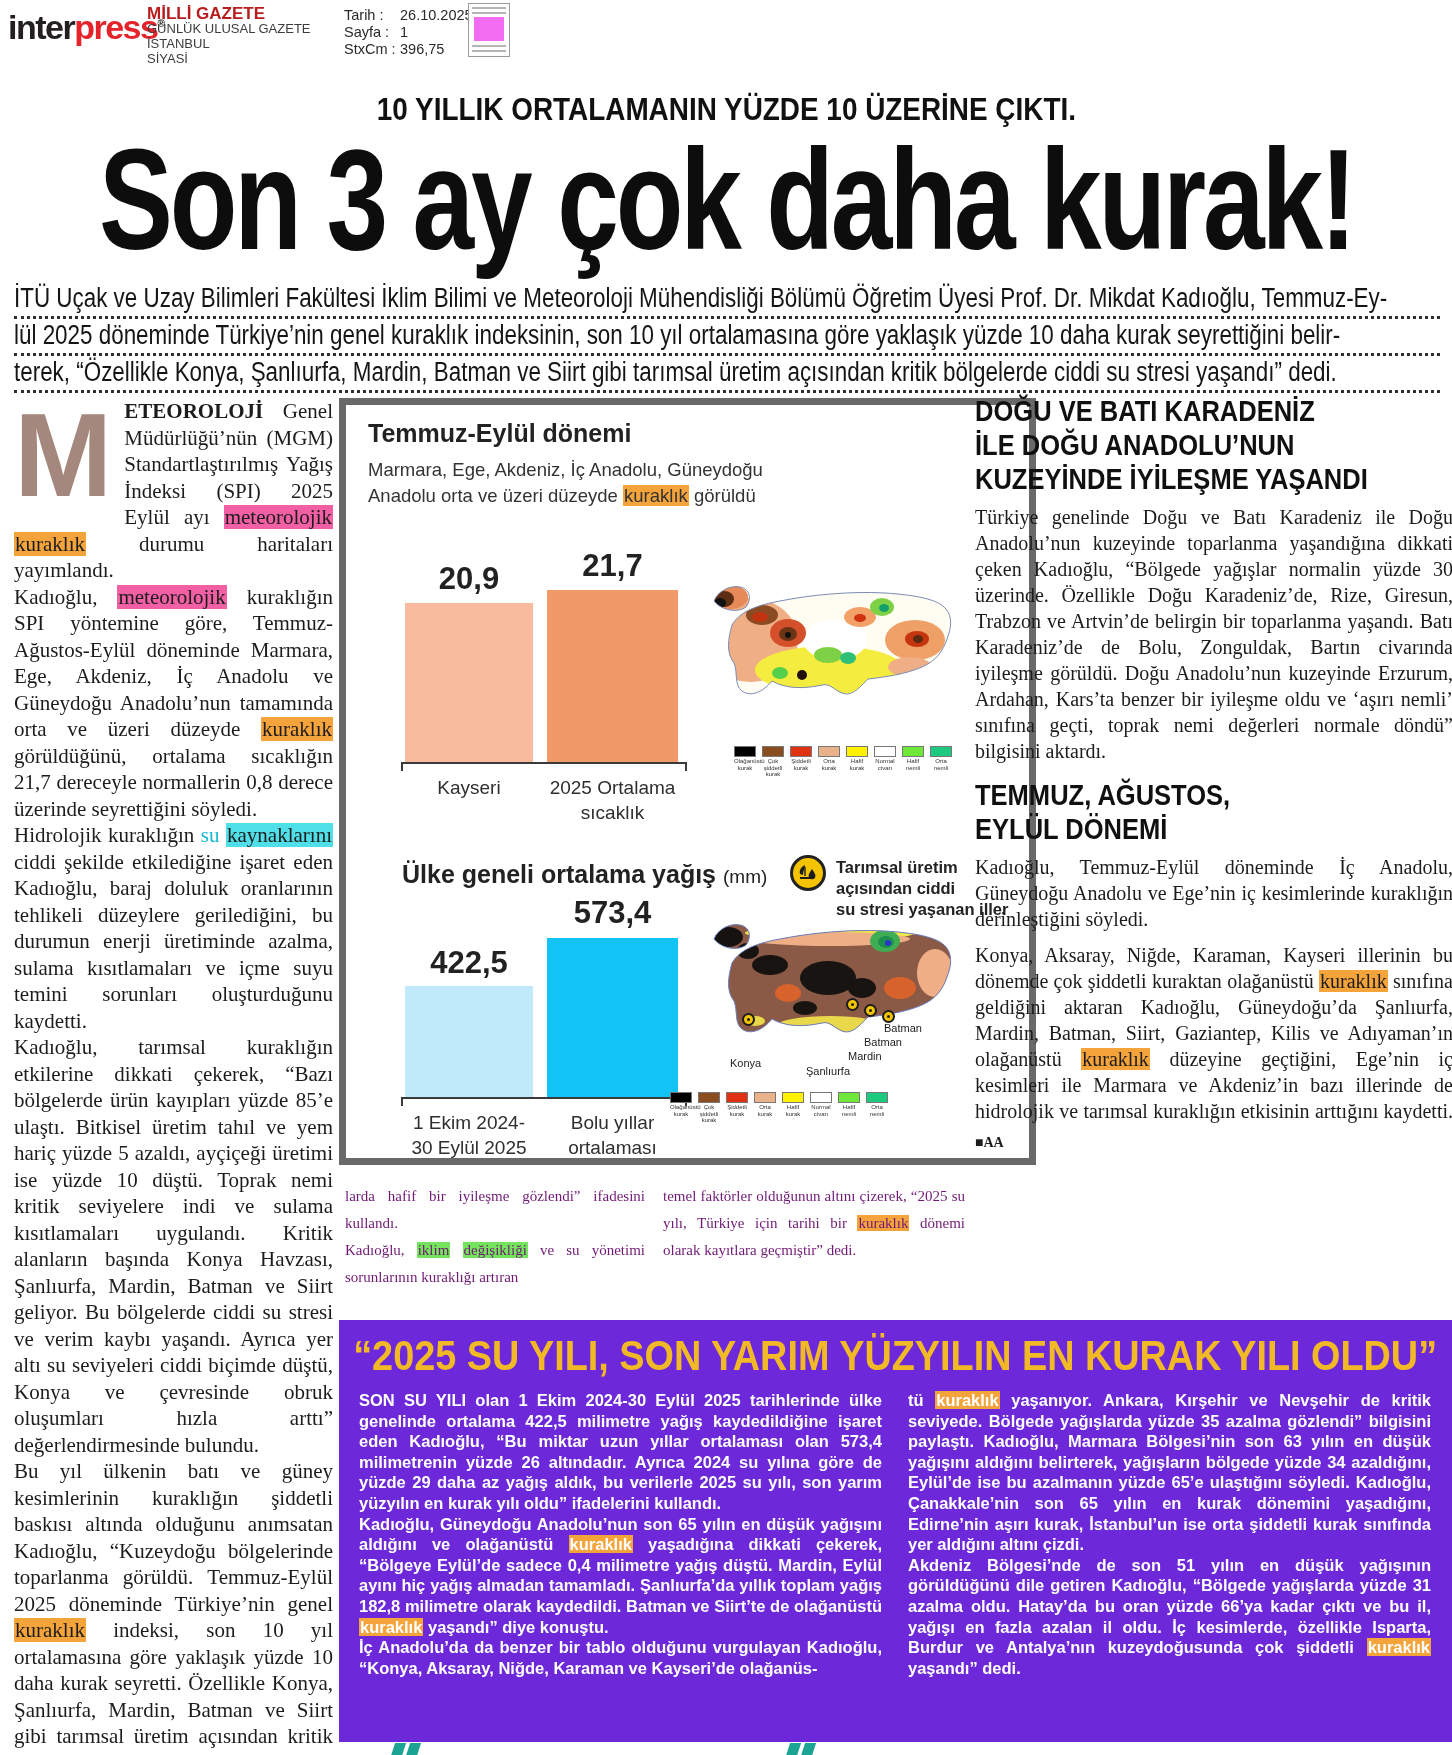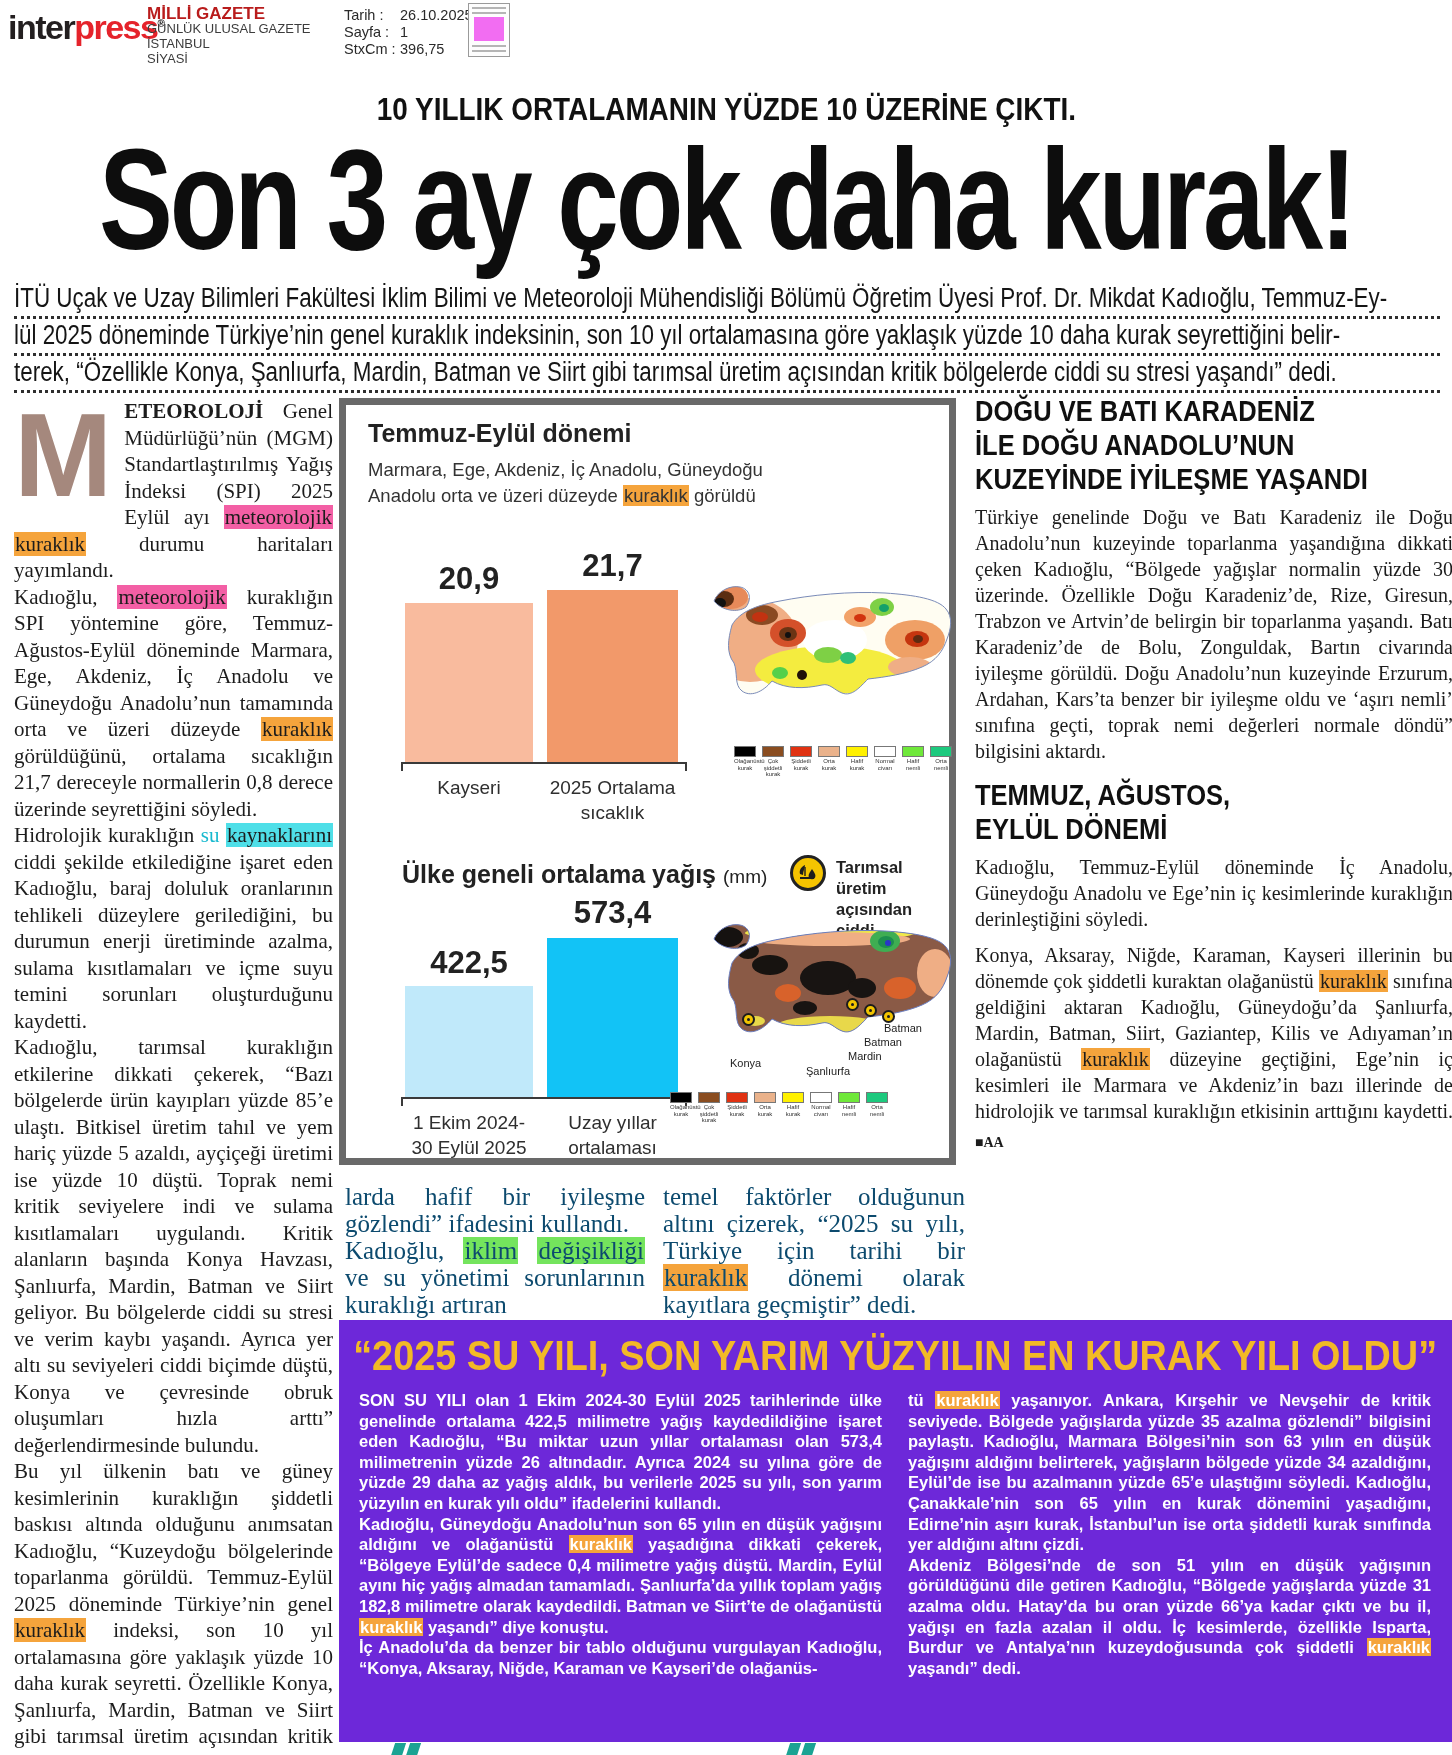--- a/index.html
+++ b/index.html
@@ -36,21 +36,21 @@
   .dropcap{float:left;font-family:"Liberation Sans",sans-serif;font-weight:bold;font-size:118px;
            line-height:.8;color:#a5887d;padding:10px 12px 2px 0;}
   .hl-orange{background:#f5a43c;padding:0 1px;}
   .hl-pink{background:#f35fa5;padding:0 1px;}
   .hl-cyan{background:#4fdfe8;padding:0 1px;}
   .hl-green{background:#74e45d;padding:0 1px;}
   .hl-cyantext{color:#18b9cf;}
   .hl-bold{font-weight:bold;}
   .hl-mark{font-weight:bold;font-size:14px;}
   
-  .infobox{position:absolute;left:339px;top:398px;width:617px;height:767px;border:7px solid #696969;
+  .infobox{position:absolute;left:339px;top:398px;width:697px;height:767px;border:7px solid #696969;
            background:#fff;box-sizing:border-box;}
   .ib{position:absolute;}
   .ib-title{left:22px;top:14px;font-size:25px;font-weight:bold;color:#222;}
   .ib-sub{left:22px;top:52px;width:400px;font-size:18.5px;line-height:26px;color:#333;}
   .bar{position:absolute;}
   .vlab{position:absolute;font-size:31px;font-weight:bold;color:#222;text-align:center;}
   .axis{position:absolute;border-top:2px solid #3a3a3a;border-left:2px solid #3a3a3a;
         border-right:2px solid #3a3a3a;height:7px;}
   .clab{position:absolute;font-size:19px;line-height:25px;color:#2f2f2f;text-align:center;}
   .ib-title2{left:56px;top:455px;font-size:25px;font-weight:bold;color:#222;}
@@ -71,22 +71,22 @@
   
   .col-right{position:absolute;left:975px;top:394px;width:478px;}
   .rh div{font-size:29px;line-height:34px;font-weight:bold;white-space:nowrap;
           transform:scaleX(.88);transform-origin:0 50%;color:#101010;}
   .col-right .rp{font-family:"Liberation Serif",serif;font-size:20px;line-height:26px;
                  text-align:justify;color:#1c1c1c;margin:8px 0 10px;}
   .sec2{margin-top:14px;}
   
   .mid1{position:absolute;left:345px;top:1183px;width:300px;}
   .mid2{position:absolute;left:663px;top:1183px;width:302px;}
-  .mid1 .rp,.mid2 .rp{font-family:"Liberation Serif",serif;font-size:25px;line-height:27px;
-                      text-align:justify;color:#0c4a6e;margin:0;}
+  .mid1 .rp,.mid2 .rp{font-family:"Liberation Serif",serif;font-size:15px;line-height:27px;
+                      text-align:justify;color:#701a75;margin:0;}
   
   .bluebox{position:absolute;left:339px;top:1320px;width:1113px;height:422px;background:#6d28d9;}
   .bb-title{position:absolute;left:0;top:12px;width:1113px;display:flex;justify-content:center;}
   .bb-title span{font-size:42px;font-weight:bold;white-space:nowrap;transform:scaleX(.9);color:#f2b927;}
   .bb-cols{position:absolute;left:20px;top:70px;width:1073px;display:flex;gap:26px;}
   .bb-col{width:523px;}
   .bb-col .rp{font-size:16.5px;line-height:20.6px;font-weight:bold;color:#ffffff;
               text-align:justify;margin:0;}
   .chev{position:absolute;display:flex;gap:4px;}
   .chev i{display:block;width:11px;height:13px;background:#1ba393;transform:skewX(-18deg);}
@@ -259,21 +259,21 @@
     <div class="vlab" style="left:59px;top:540px;width:128px;">422,5</div>
     <div class="vlab" style="left:201px;top:490px;width:131px;">573,4</div>
     <div class="bar" style="left:59px;top:581px;width:128px;height:111px;background:#c0e9fa;"></div>
     <div class="bar" style="left:201px;top:533px;width:131px;height:159px;background:#12c3f6;"></div>
     <div class="axis" style="left:55px;top:692px;width:282px;"></div>
     <div class="clab" style="left:59px;top:705px;width:128px;">
       <div>1 Ekim 2024-</div>
       <div>30 Eylül 2025</div>
     </div>
     <div class="clab" style="left:201px;top:705px;width:131px;">
-      <div>Uzay yıllar</div>
+      <div>Bolu yıllar</div>
       <div>ortalaması</div>
     </div>
 
     <div class="stress-ic">
       <svg width="24" height="24" viewBox="0 0 24 24">
         <path d="M7,14 C7,10 9,7 9,4 C5,6 3,9 4,13 Z" fill="#1c1c1c"></path>
         <path d="M9,15 L9,6" stroke="#1c1c1c" stroke-width="1.4"></path>
         <path d="M16,8 c2.2,3.2 3.4,5 3.4,6.8 a3.4,3.4 0 1,1 -6.8,0 C12.6,13 13.8,11.2 16,8 Z" fill="#1c1c1c"></path>
         <path d="M4,17 h14" stroke="#1c1c1c" stroke-width="2"></path>
       </svg>

